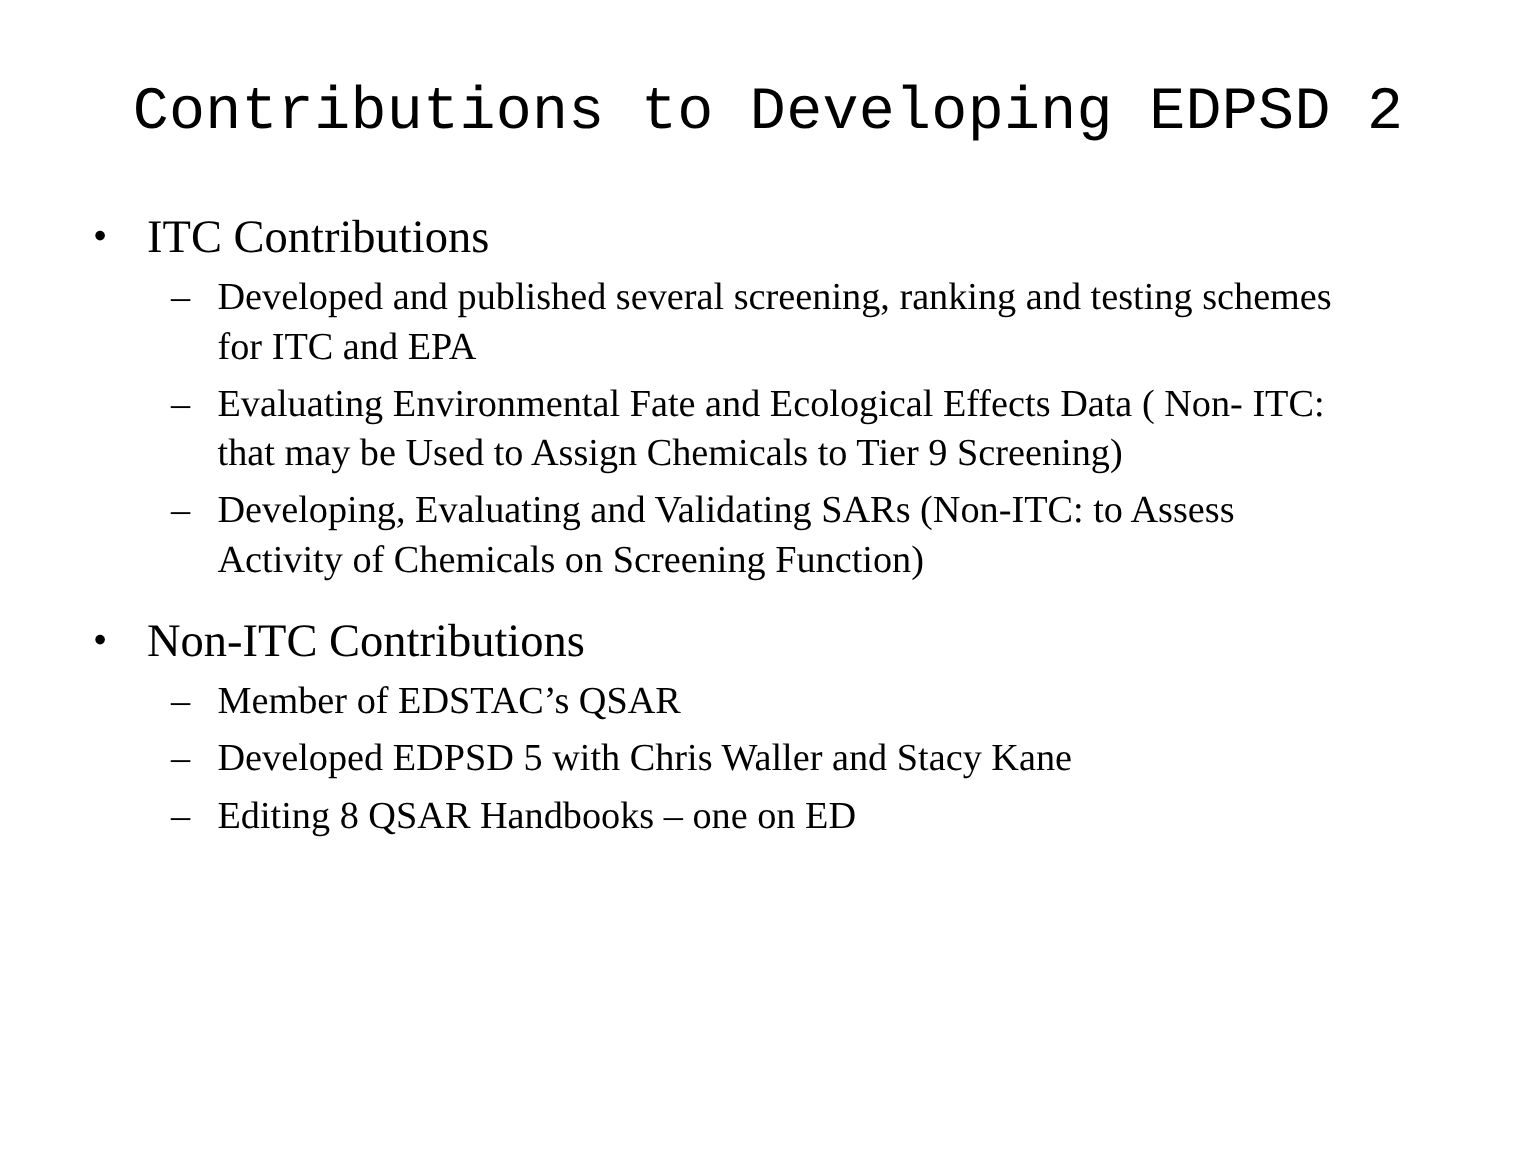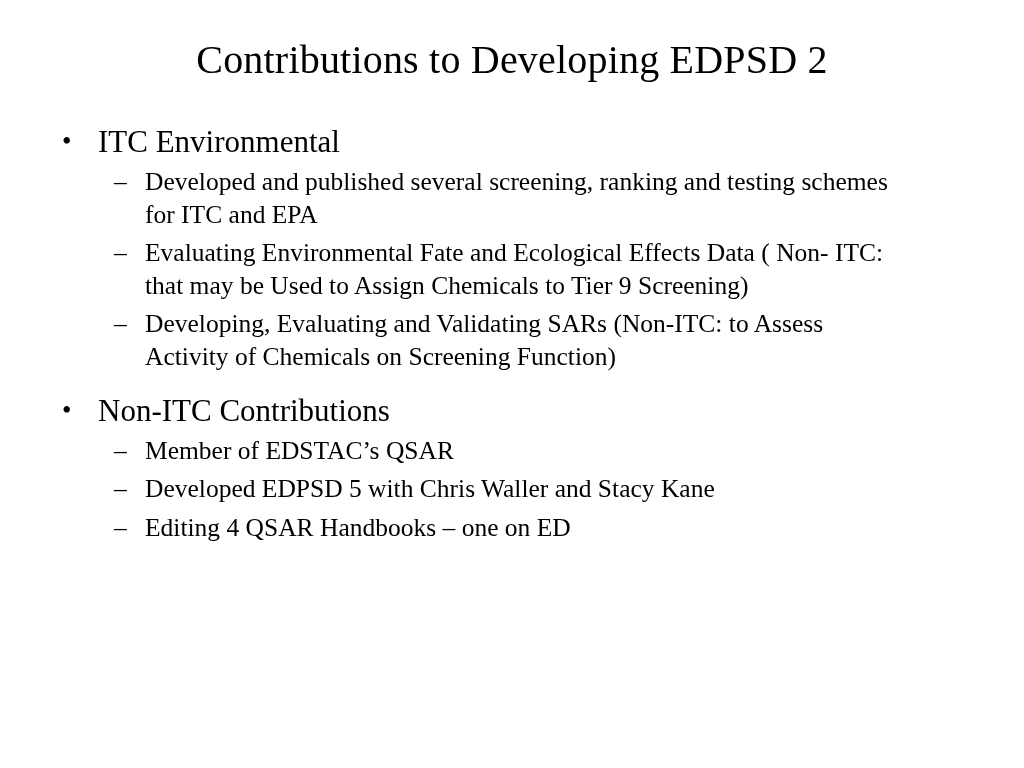--- a/index.html
+++ b/index.html
@@ -18,23 +18,24 @@
     position: relative;
     width: 1024px;
     height: 768px;
     box-sizing: border-box;
   }
   .slide-title {
     text-align: center;
     font-size: 40px;
     line-height: 1.1;
     font-weight: normal;
-    margin: 0;
+    margin: 16px;
     padding-top: 38px;
     letter-spacing: 0.2px;
+    font-family: Liberation Mono, monospace;
   }
   .body-block {
     margin-top: 42px;
     padding-left: 62px;
     padding-right: 40px;
   }
   .level1 {
     display: flex;
     align-items: flex-start;
     font-size: 31px;
@@ -76,21 +77,21 @@
 <body>
 
 <div class="slide">
 
   <h1 class="slide-title">Contributions to Developing EDPSD 2</h1>
 
   <div class="body-block">
 
     <div class="level1">
       <span class="bullet">•</span>
-      <span class="text">ITC Environmental</span>
+      <span class="text">ITC Contributions</span>
     </div>
 
     <div class="level2">
       <span class="bullet">–</span>
       <span class="text">Developed and published several screening, ranking and testing schemes for ITC and EPA</span>
     </div>
 
     <div class="level2">
       <span class="bullet">–</span>
       <span class="text">Evaluating Environmental Fate and Ecological Effects Data ( Non- ITC: that may be Used to Assign Chemicals to Tier 9 Screening)</span>
@@ -113,17 +114,17 @@
       <span class="text">Member of EDSTAC’s QSAR</span>
     </div>
 
     <div class="level2">
       <span class="bullet">–</span>
       <span class="text">Developed EDPSD 5 with Chris Waller and Stacy Kane</span>
     </div>
 
     <div class="level2">
       <span class="bullet">–</span>
-      <span class="text">Editing 4 QSAR Handbooks – one on ED</span>
+      <span class="text">Editing 8 QSAR Handbooks – one on ED</span>
     </div>
 
   </div>
 </div>
 
 </body></html>

